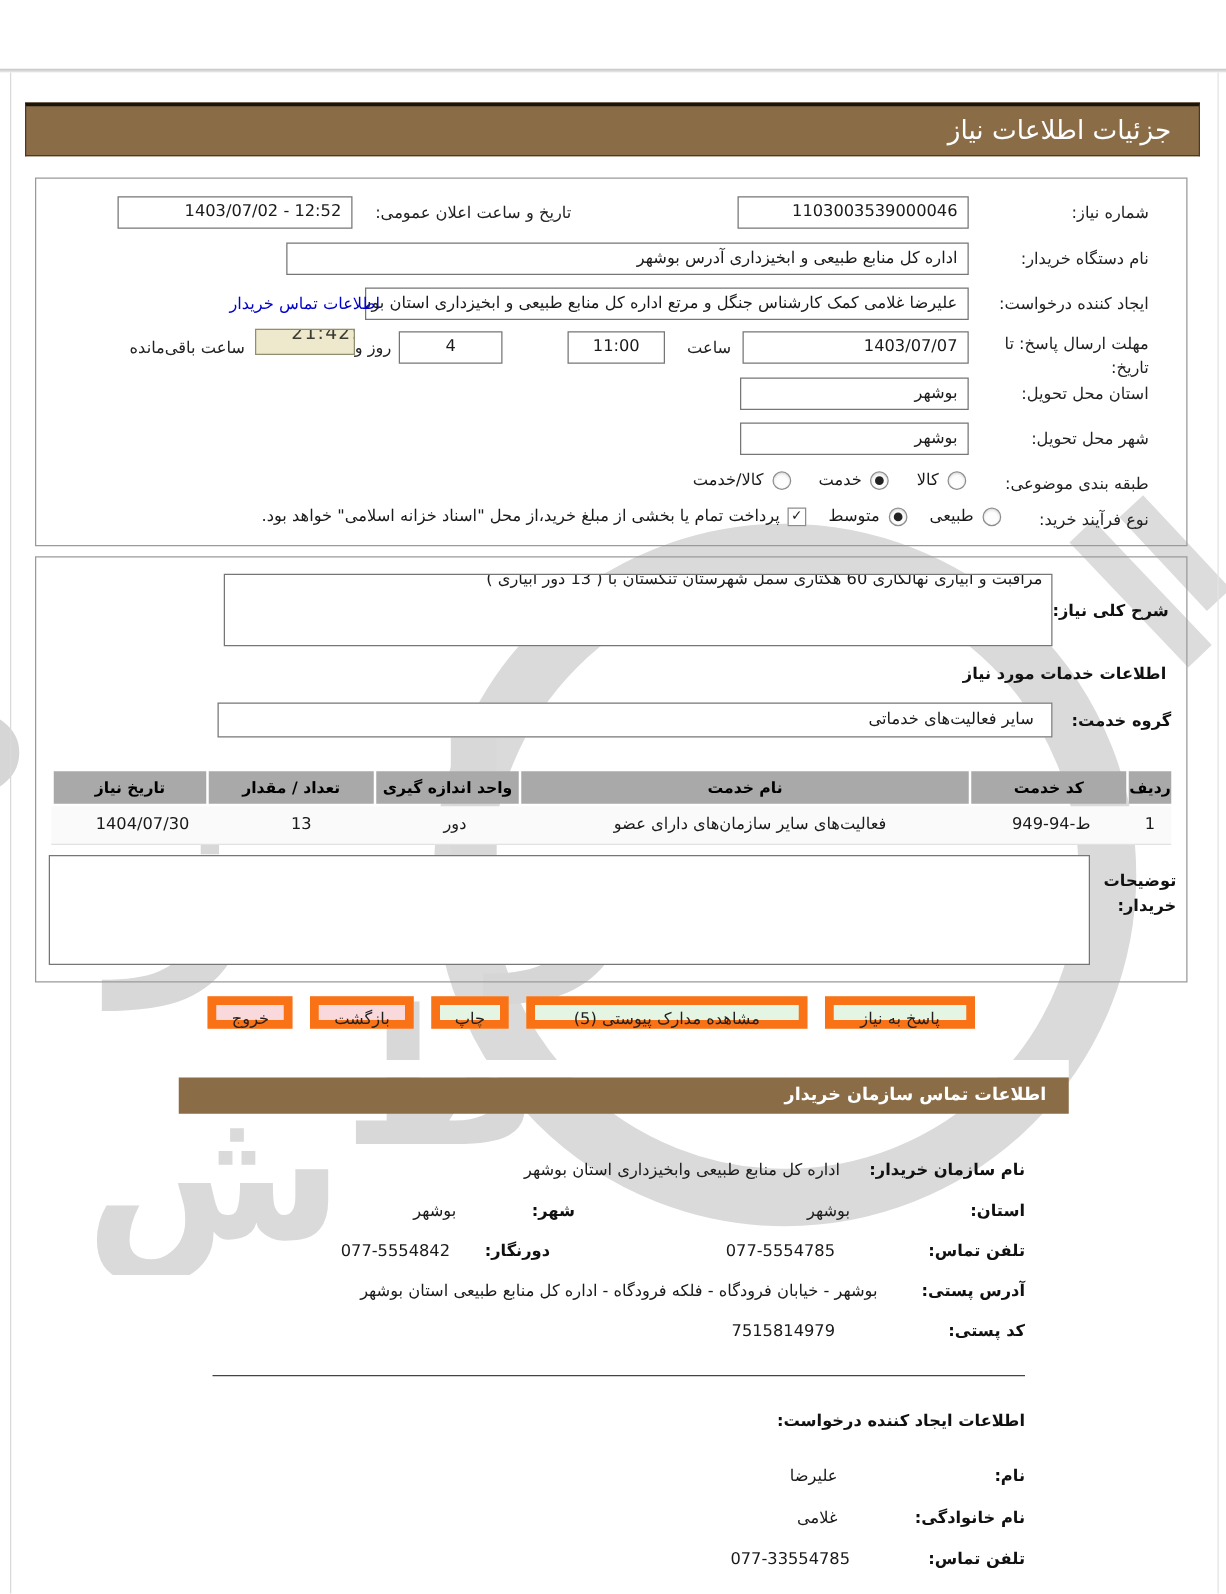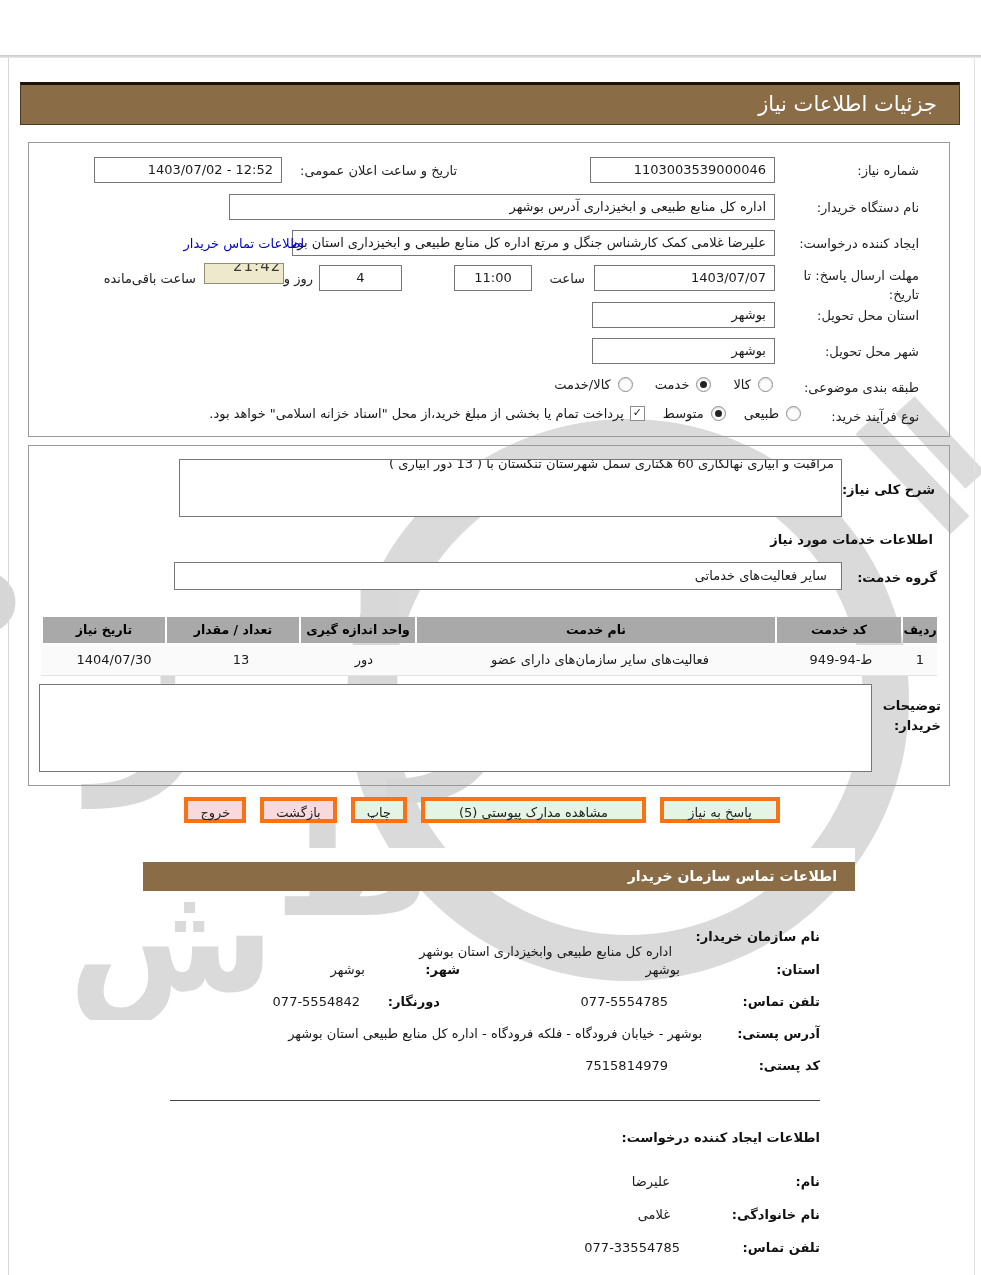--- a/index.html
+++ b/index.html
@@ -41,21 +41,21 @@
             font-size:11px;line-height:12px;text-align:center;color:#1c1c1c;font-weight:bold;}
   
   .tblhead{display:flex;gap:2px;}
   .tblhead .hc{background:#a9a9a9;color:#000;font-weight:bold;font-size:12.5px;height:26px;
                line-height:26px;text-align:center;flex:none;overflow:hidden;white-space:nowrap;}
   .tblrow{display:flex;margin-top:2px;background:#fafafa;border-bottom:1px solid #e2e2e2;}
   .tblrow .rc{height:30px;line-height:30px;text-align:center;flex:none;overflow:hidden;white-space:nowrap;}
   .w0{width:34px}.w1{width:124px}.w2{width:358px}.w3{width:114px}.w4{width:132px}.w5{width:122px}
   
   .btnrow{display:flex;gap:14px;}
-  .btn{height:26px;line-height:24px;border:4px solid #f97316;box-sizing:border-box;text-align:center;
+  .btn{height:26px;line-height:24px;border:7px solid #f97316;box-sizing:border-box;text-align:center;
        padding:0 12px;font-size:13px;color:#1f1f1f;cursor:pointer;white-space:nowrap;}
   .btn.green{background:#e4f5e4;}
   .btn.pink{background:#f9d9dc;}
   .hrline{border-top:1px solid #444;height:0;}
   .wm{pointer-events:none;}
 </style>
 </head>
 <body>
 
 <div id="page">
@@ -185,21 +185,21 @@
     <div class="btn pink" style="min-width:56px;">بازگشت</div>
     <div class="btn pink" style="min-width:56px;">خروج</div>
   </div>
 
   <div class="abs" style="left:143px;top:848px;width:712px;height:14px;background:#fff;"></div>
   <div class="abs brownbar2" style="left:143px;top:862px;width:712px;height:29px;">
     <div class="t">اطلاعات تماس سازمان خریدار</div>
   </div>
 
   <span class="abs blbl" style="right:161px;top:929px;">نام سازمان  خریدار:</span>
-  <span class="abs" style="right:309px;top:929px;margin-top:15px;">اداره کل منابع طبیعی وابخیزداری استان بوشهر</span>
+  <span class="abs" style="right:309px;top:929px;">اداره کل منابع طبیعی وابخیزداری استان بوشهر</span>
 
   <span class="abs blbl" style="right:161px;top:962px;">استان:</span>
   <span class="abs" style="right:301px;top:962px;">بوشهر</span>
   <span class="abs blbl" style="right:521px;top:962px;">شهر:</span>
   <span class="abs" style="right:616px;top:962px;">بوشهر</span>
 
   <span class="abs blbl" style="right:161px;top:994px;">تلفن تماس:</span>
   <span class="abs" style="right:313px;top:994px;direction:ltr;">077-5554785</span>
   <span class="abs blbl" style="right:541px;top:994px;">دورنگار:</span>
   <span class="abs" style="right:621px;top:994px;direction:ltr;">077-5554842</span>

